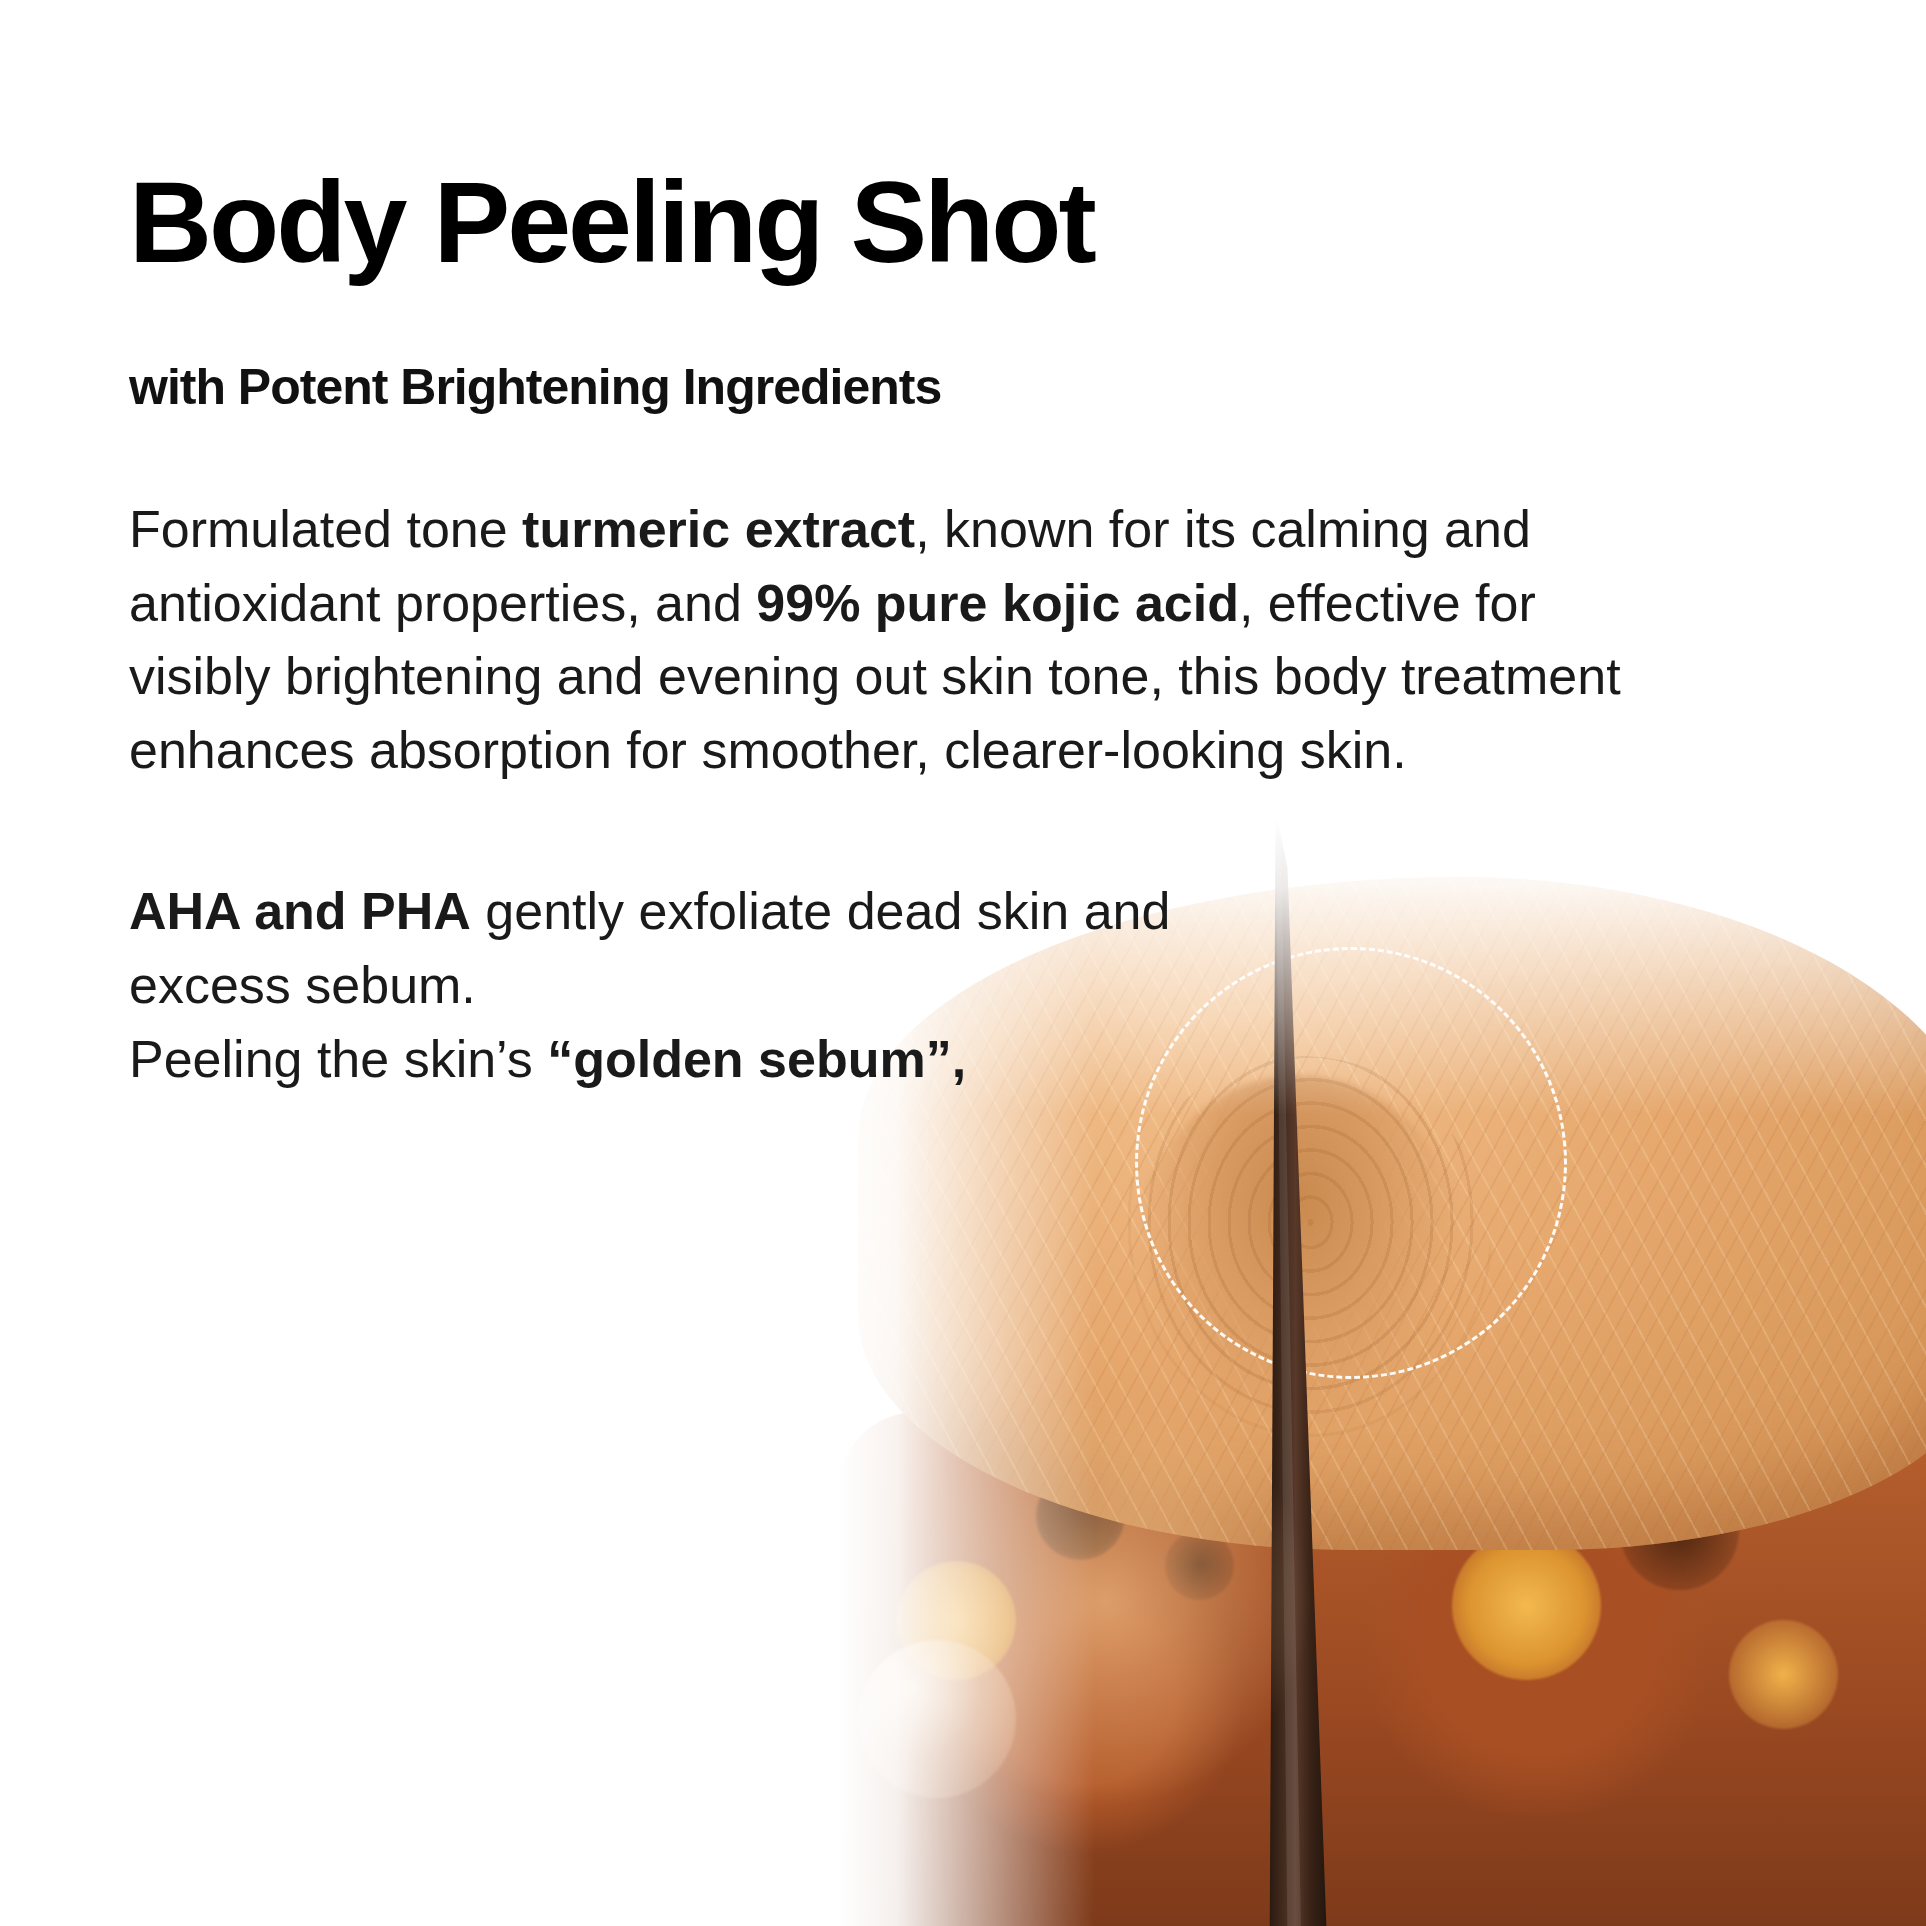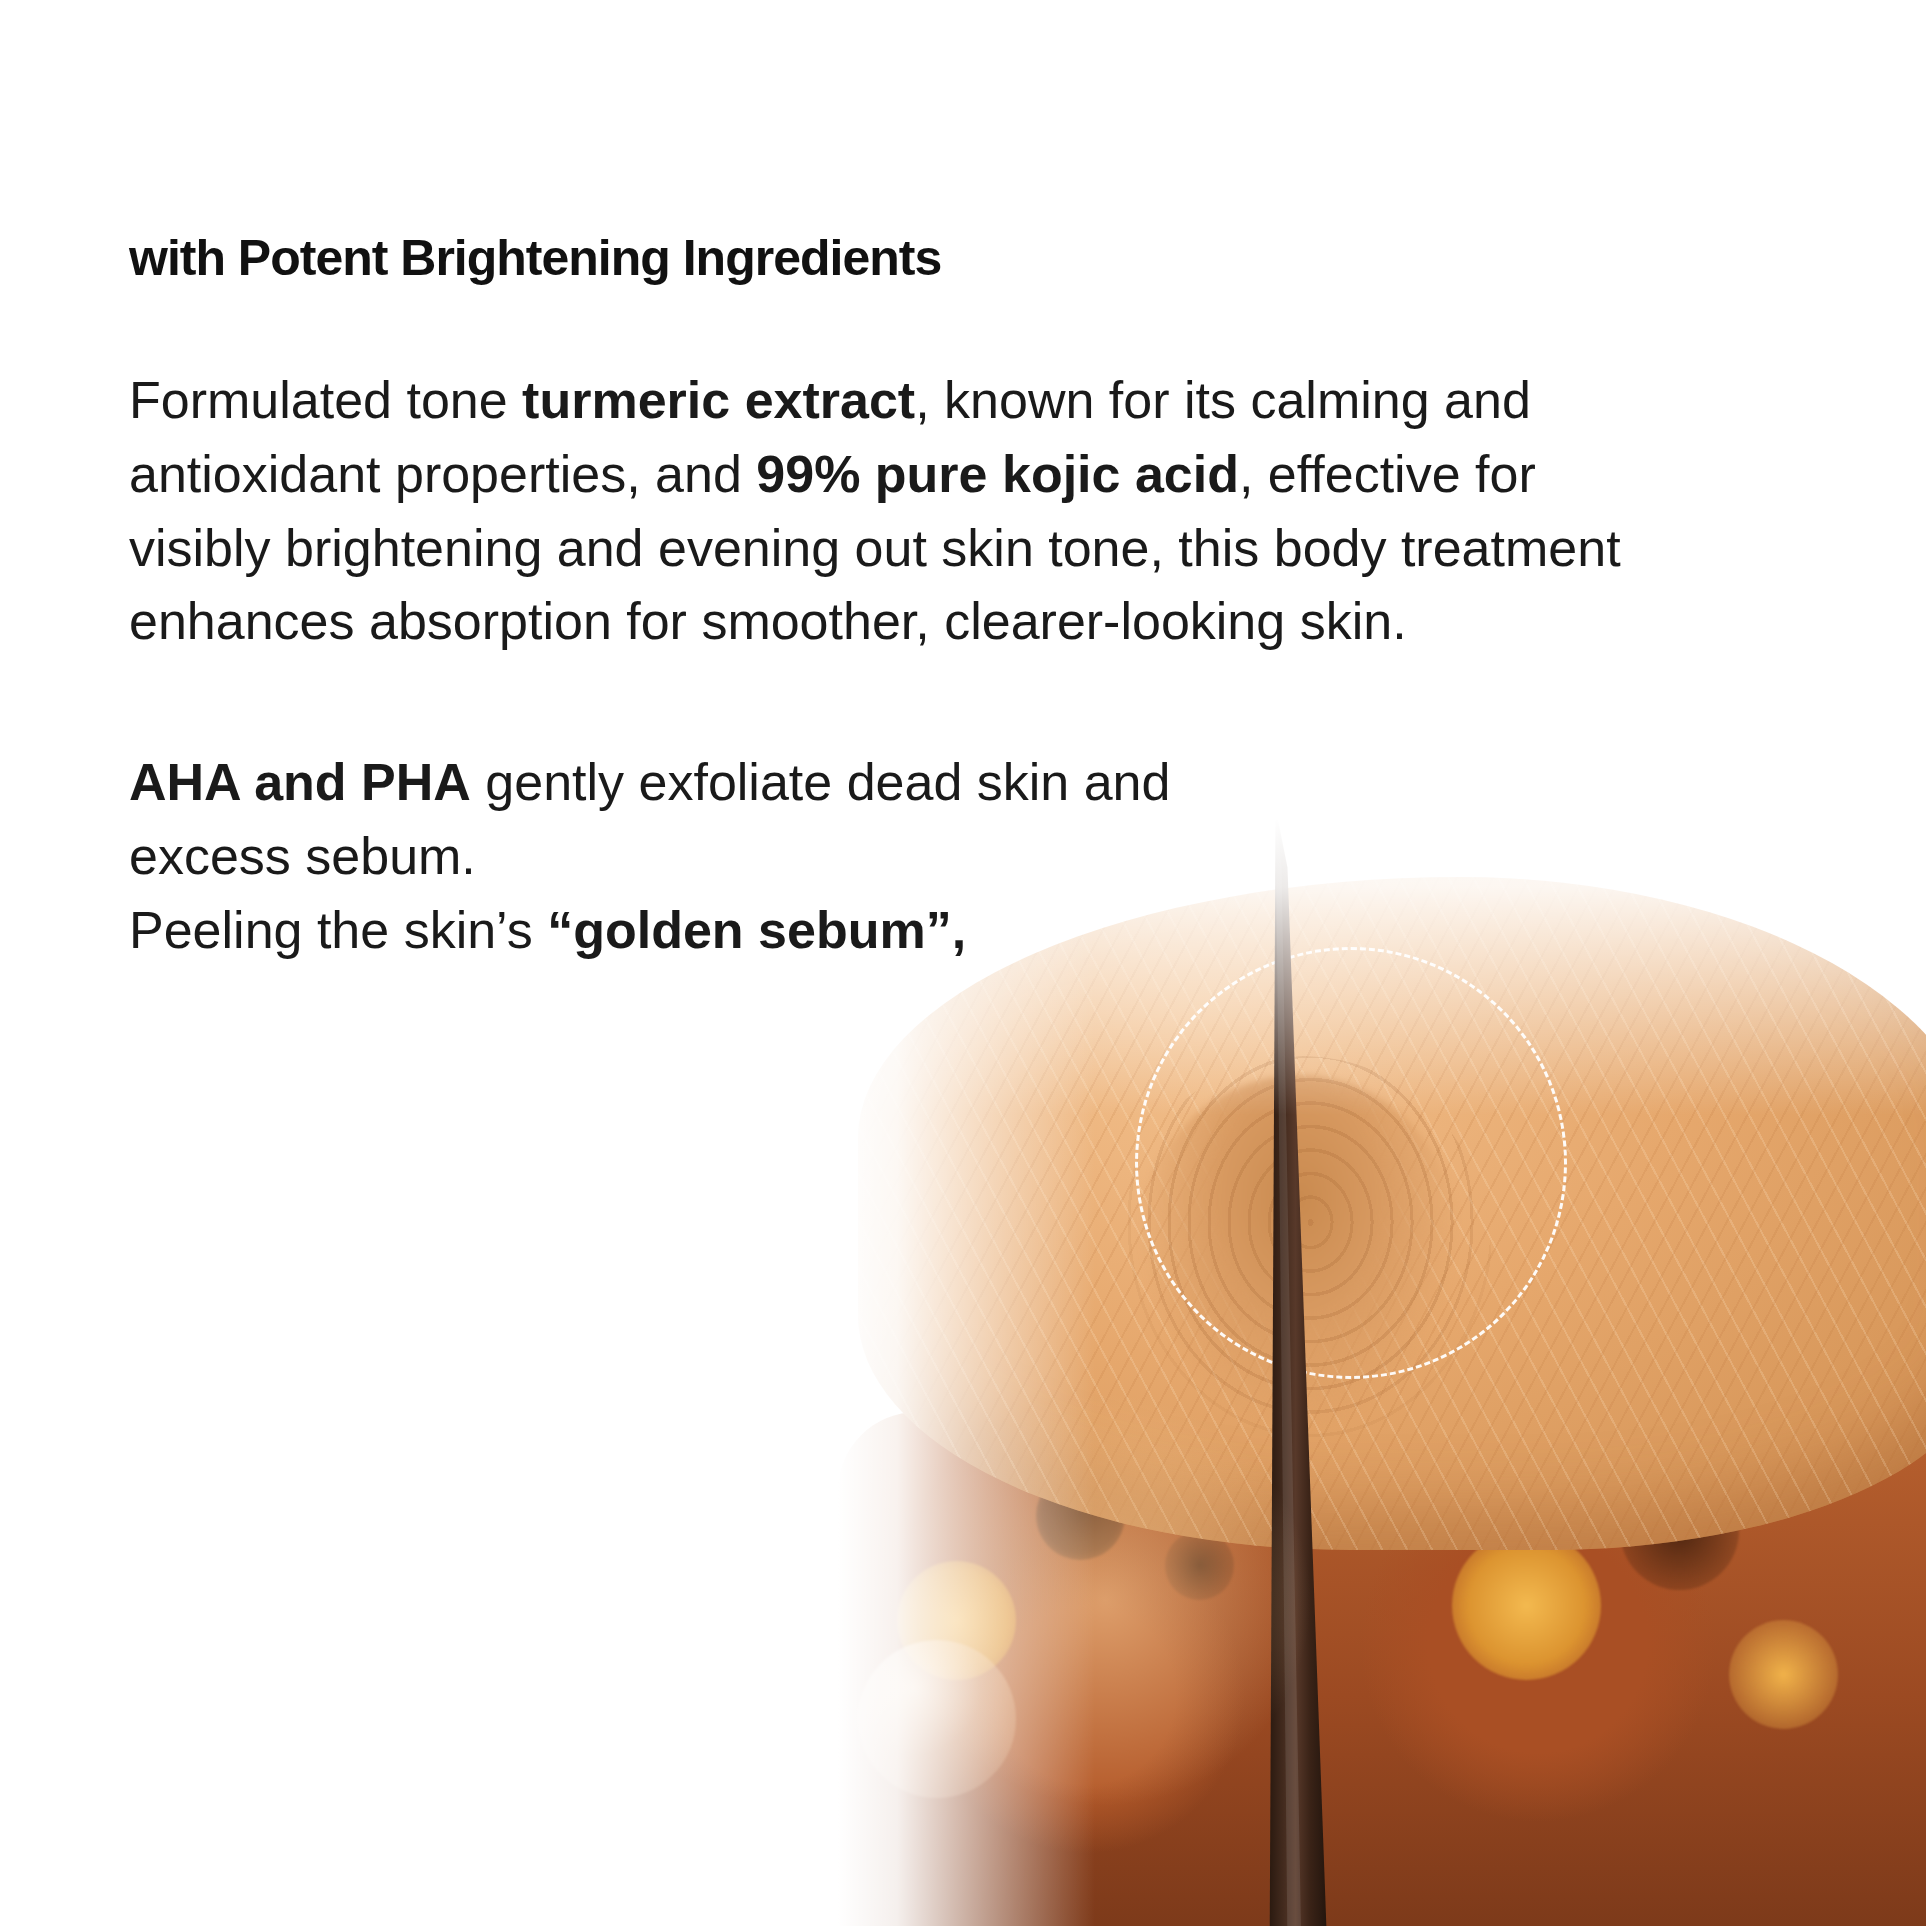--- a/index.html
+++ b/index.html
@@ -205,20 +205,21 @@
     <polygon points="52,0 64,60 104,1150 46,1150" fill="url(#ng)"></polygon>
     <polygon points="52,0 58,60 78,1150 64,1150" fill="rgba(255,255,255,0.10)"></polygon>
   </svg>
 
   <div class="illo-fade"></div>
 </div>
 
 <div class="content">
 
   <h1 class="headline">
+    <span class="line2">Body Peeling Shot</span>
   </h1>
 
   <div class="subhead">with Potent Brightening Ingredients</div>
 
   <p class="para"><span>Formulated tone </span><b>turmeric extract</b><span>, known for its calming and antioxidant properties, and </span><b>99% pure kojic acid</b><span>, effective for visibly brightening and evening out skin tone, this body treatment enhances absorption for smoother, clearer-looking skin.</span></p>
 
   <p class="para para2"><b>AHA and PHA</b><span> gently exfoliate dead skin and excess sebum.</span><br><span>Peeling the skin’s </span><b>“golden sebum”,</b></p>
 
 </div>
 

